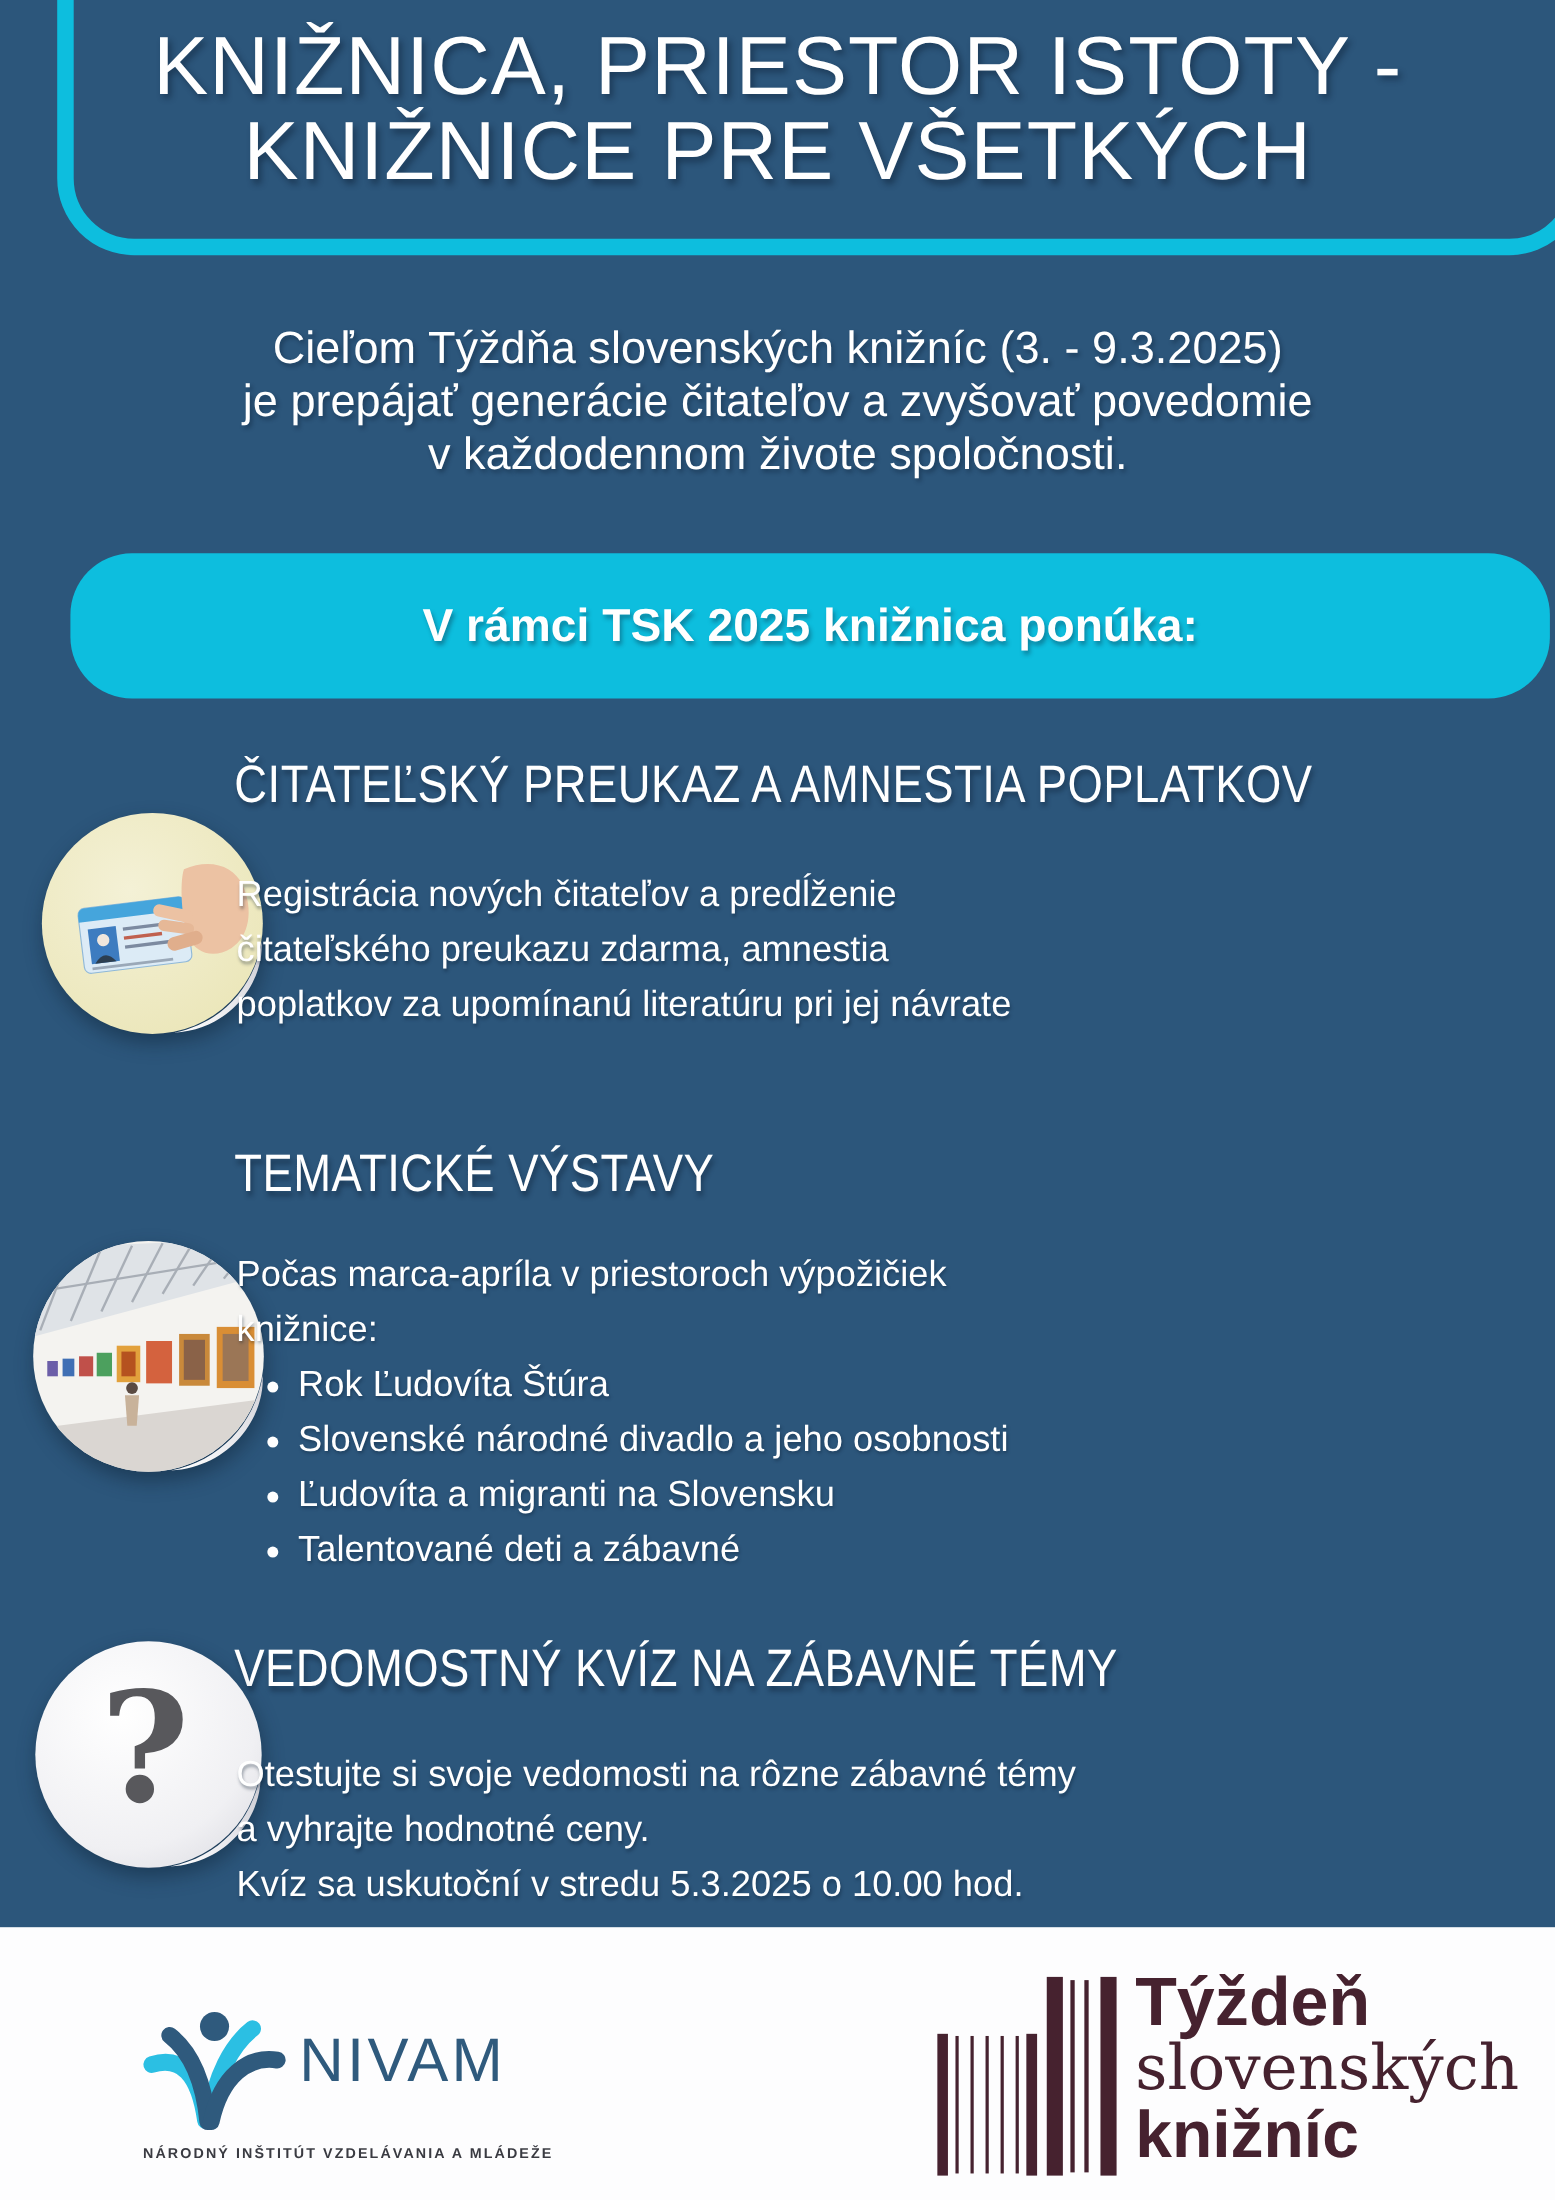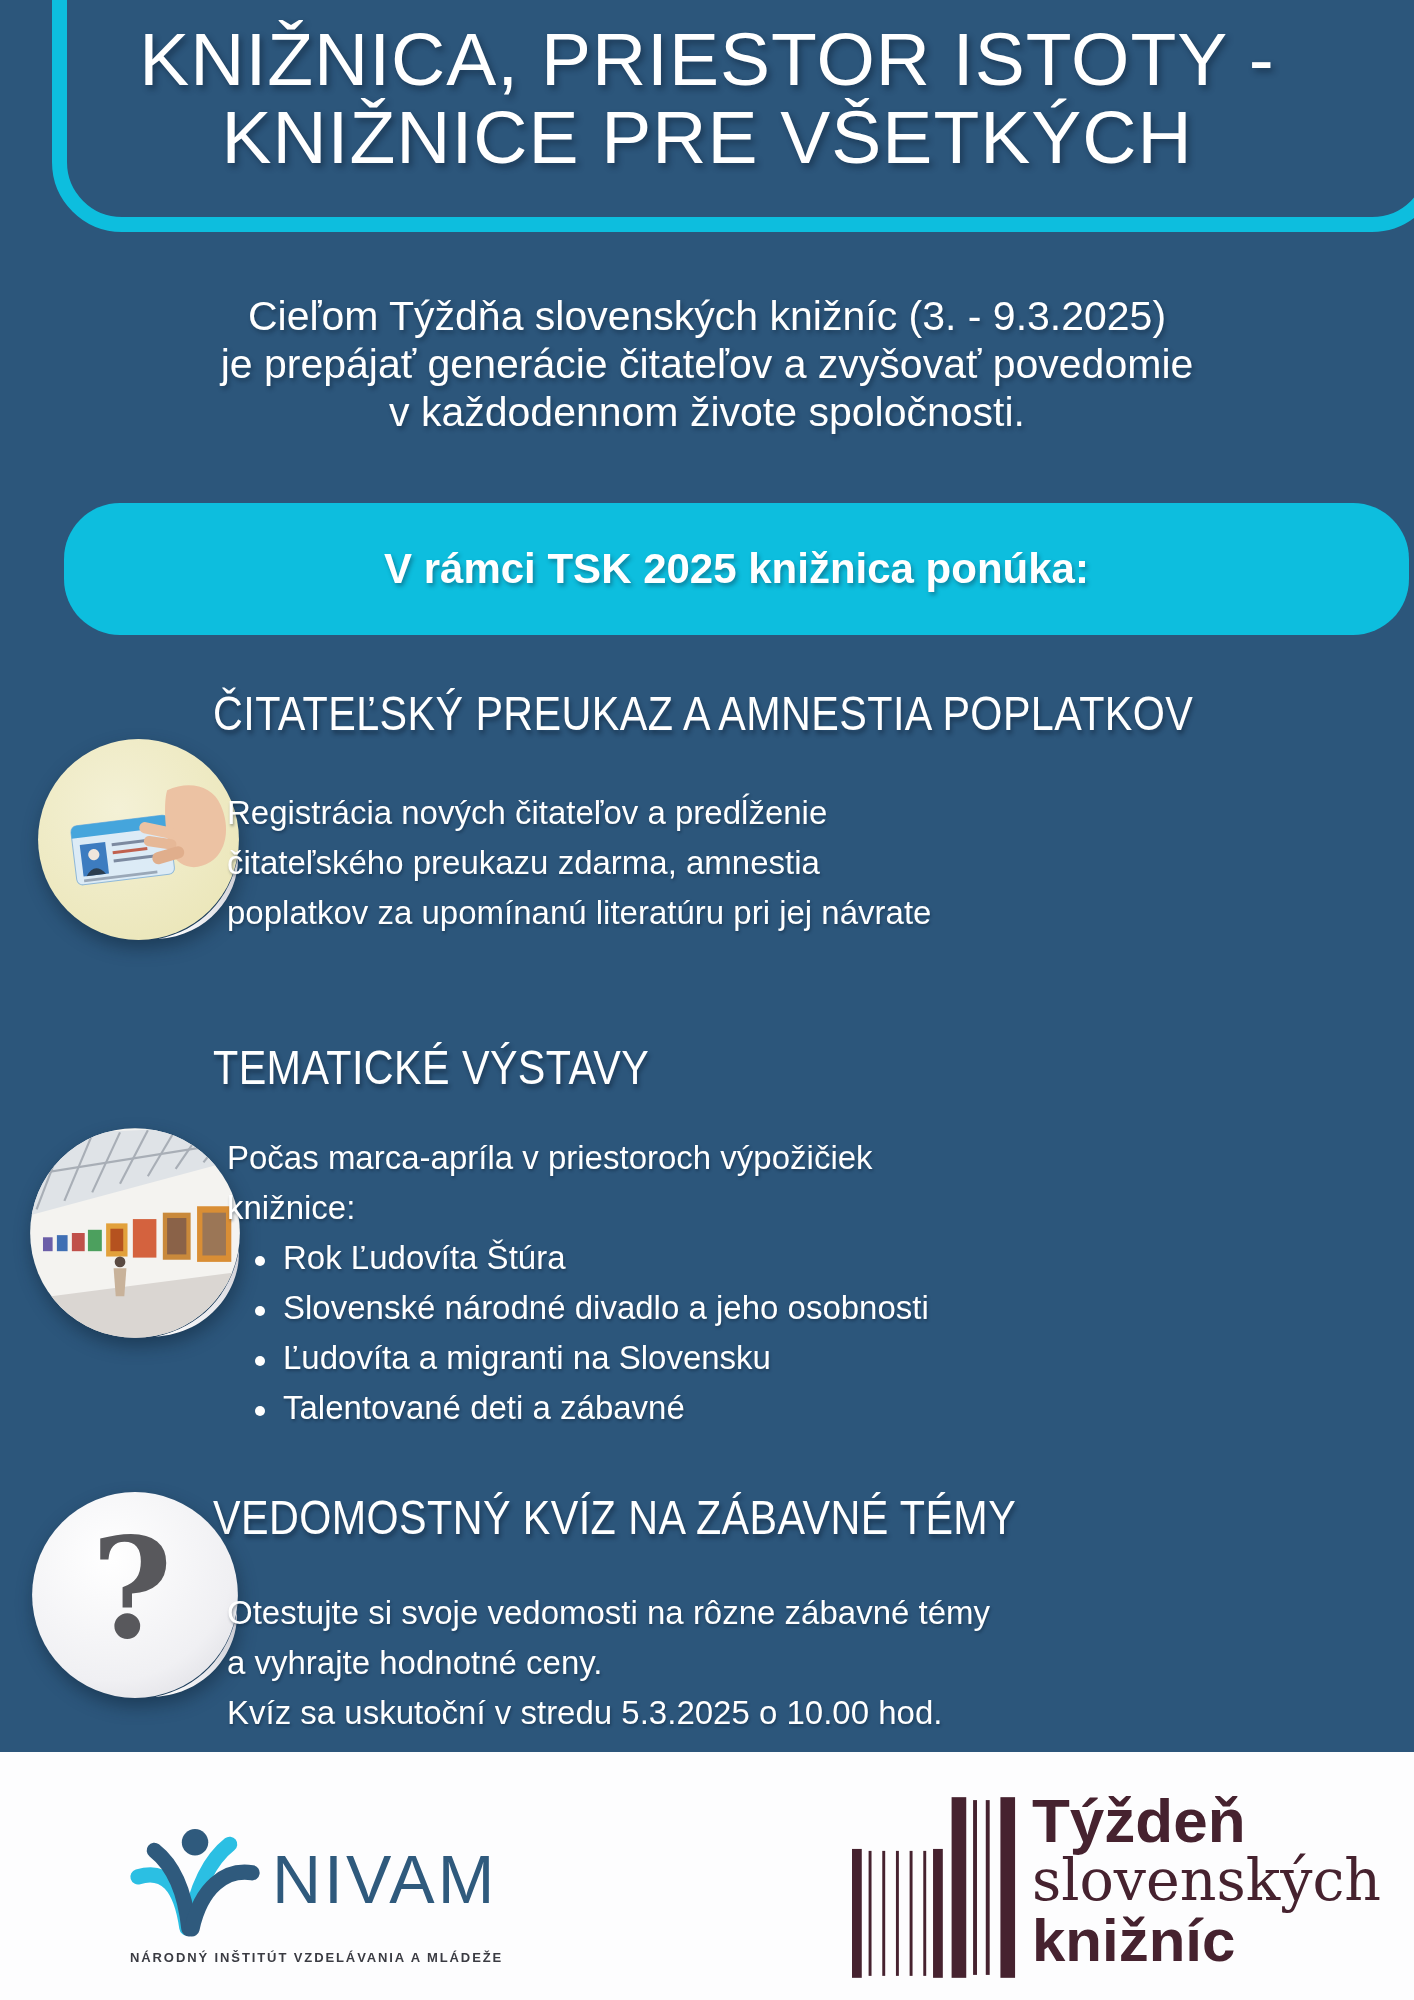--- a/index.html
+++ b/index.html
@@ -32,37 +32,36 @@
     text-shadow:2px 3px 4px rgba(8,25,45,.35);
   }
   .sec-heading{
     position:absolute;left:213px;font-size:48px;font-weight:400;
     transform:scaleX(.86);transform-origin:left center;white-space:nowrap;
     text-shadow:2px 4px 5px rgba(8,25,45,.45);letter-spacing:.5px;
   }
   .sec-body{
     position:absolute;left:215px;font-size:33px;line-height:50px;
     text-shadow:1px 2px 3px rgba(8,25,45,.4);
-    margin-left:12px;
   }
   .bullet-row{display:flex;align-items:baseline;}
   .bullet-dot{
     flex:0 0 auto;width:10px;height:10px;border-radius:50%;background:#fff;
     margin:0 18px 0 28px;position:relative;top:-3px;
   }
   .sticker{position:absolute;filter:drop-shadow(2px 8px 9px rgba(5,20,35,.4));}
   .st1{left:36px;top:737px;width:205px;height:205px;}
   .st2{left:28px;top:1126px;width:214px;height:214px;}
   .st3{left:30px;top:1490px;width:210px;height:210px;}
   .footer{
     position:absolute;left:0;right:0;top:1752px;height:248px;background:#FDFDFE;
   }
   .nivam-mark{position:absolute;left:126px;top:1828px;width:136px;height:112px;}
   .nivam-word{
-    position:absolute;left:272px;top:1840px;font-size:68px;font-weight:400;
+    position:absolute;left:272px;top:1840px;font-size:56px;font-weight:400;
     letter-spacing:3px;color:#2F5A7D;
   }
   .nivam-sub{
     position:absolute;left:130px;top:1950px;font-size:13px;font-weight:bold;
     letter-spacing:1.9px;color:#3A3B42;white-space:nowrap;
   }
   .tsk-bars{position:absolute;left:852px;top:1795px;width:166px;height:185px;}
   .tsk-text{position:absolute;left:1032px;top:1791px;color:#46222F;}
   .tsk-l1{font-size:62px;font-weight:bold;line-height:60px;}
   .tsk-l2{font-family:"DejaVu Serif",serif;font-size:57px;font-weight:400;line-height:58px;}

